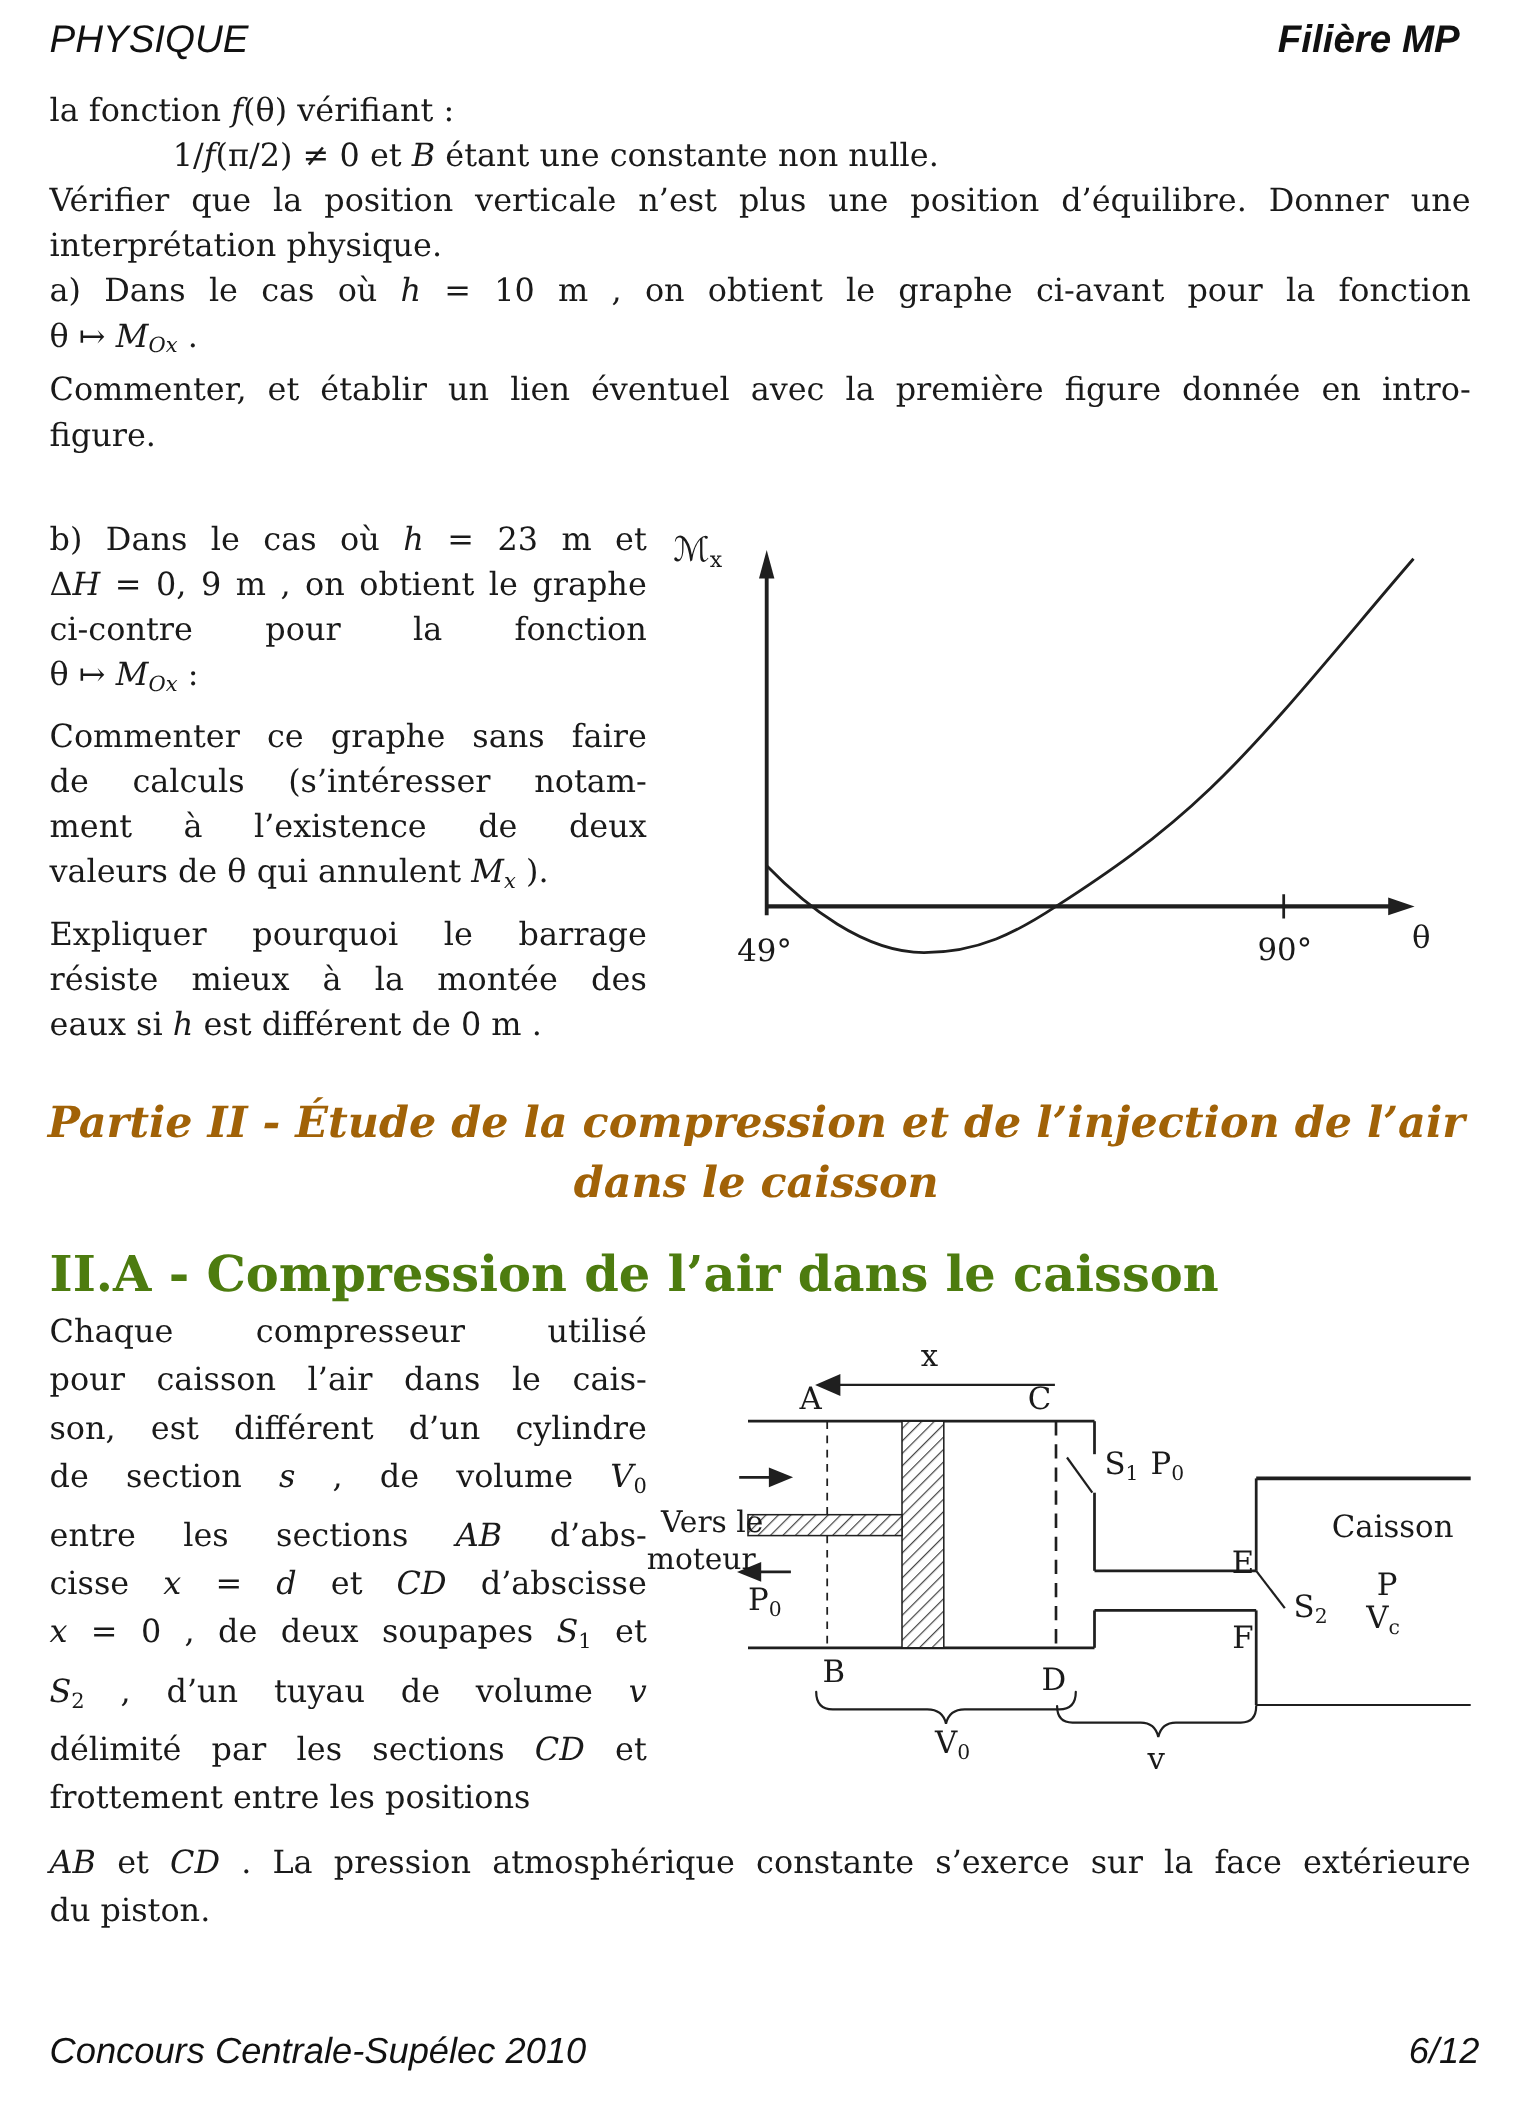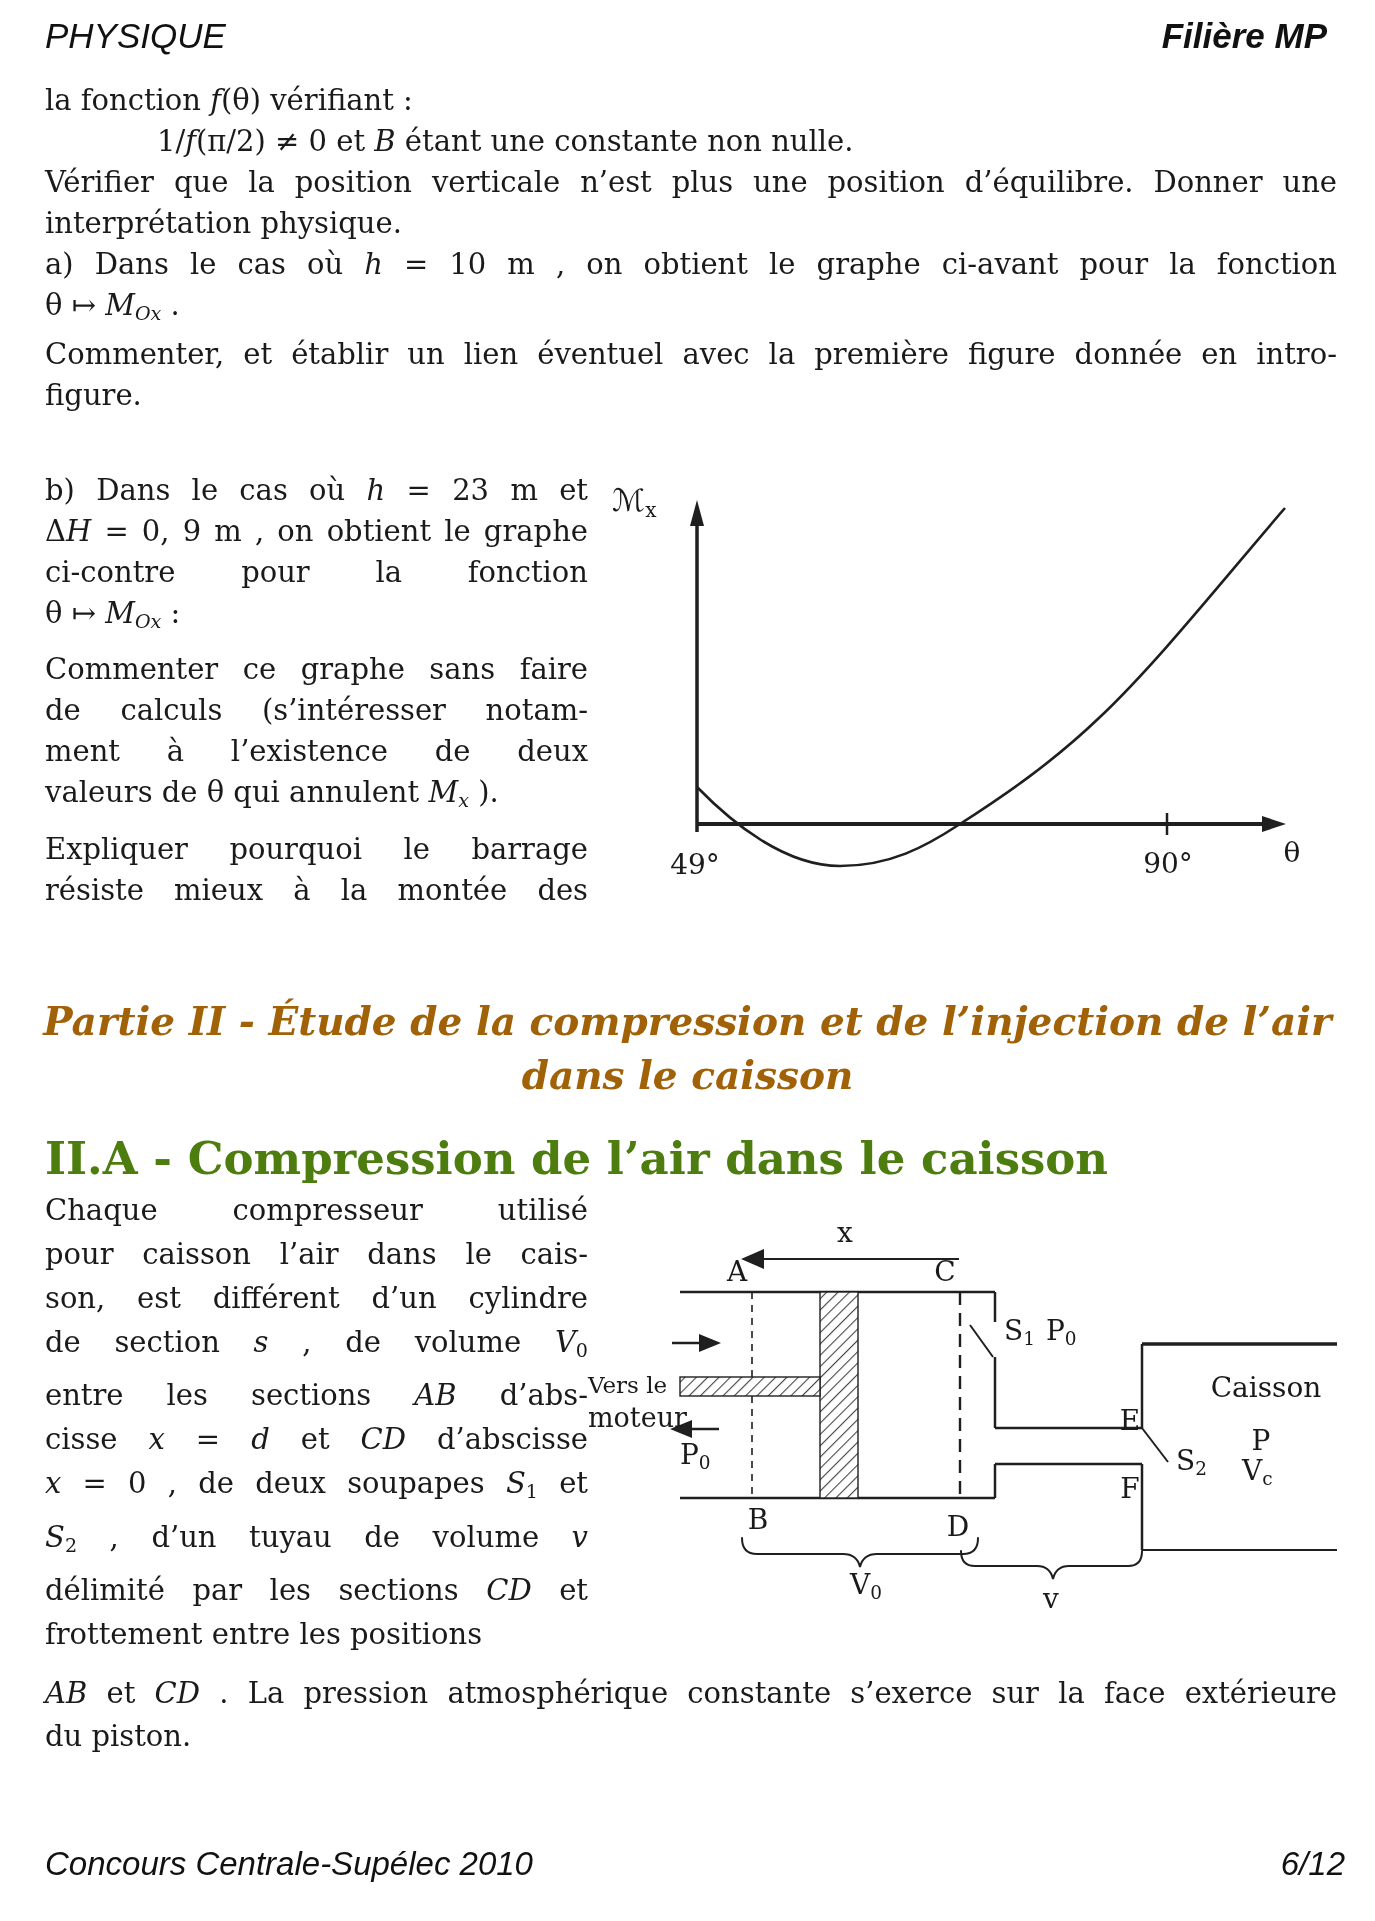--- a/index.html
+++ b/index.html
@@ -55,20 +55,21 @@
       <div class="tline just">b)  Dans le cas où  <span class="i">h</span> = 23 m  et</div>
       <div class="tline just">Δ<span class="i">H</span> = 0, 9 m , on obtient le graphe</div>
       <div class="tline just">ci-contre  pour  la  fonction</div>
       <div class="tline">θ ↦ <span class="i">M</span><span class="subi">Ox</span>  :</div>
       <div class="tline just sp">Commenter ce graphe sans faire</div>
       <div class="tline just">de calculs (s’intéresser notam-</div>
       <div class="tline just">ment  à  l’existence  de  deux</div>
       <div class="tline">valeurs de θ qui annulent <span class="i">M</span><span class="subi">x</span> ).</div>
       <div class="tline just sp">Expliquer  pourquoi  le  barrage</div>
       <div class="tline just">résiste  mieux  à  la  montée  des</div>
+      <div class="tline">eaux si <span class="i">h</span>  est différent de  0 m .</div>
     </div>
 
   <div class="abs" style="left:600px;top:480px;width:730px;height:404px;">
     <svg width="730" height="404" viewBox="0 0 730 404">
 
       <line class="ln" x1="97" y1="352" x2="97" y2="30" stroke-width="3.5"></line>
       <polygon class="fl" points="97,20 90,46 104,46"></polygon>
 
       <line class="ln" x1="97" y1="344" x2="668" y2="344" stroke-width="4"></line>
       <polygon class="fl" points="686,344 662,336 662,352"></polygon>
@@ -161,21 +162,21 @@
     <div class="abs flabel ctr" style="left:163px;top:295px;width:30px;">B</div>
     <div class="abs flabel ctr" style="left:363px;top:302px;width:30px;">D</div>
     <div class="abs flabel ctr" style="left:535px;top:196px;width:30px;">E</div>
     <div class="abs flabel ctr" style="left:535px;top:264px;width:30px;">F</div>
     <div class="abs flabel" style="left:424px;top:106px;">
       <span>S</span><span class="sub">1</span>
     </div>
     <div class="abs flabel" style="left:466px;top:106px;">
       <span>P</span><span class="sub">0</span>
     </div>
-    <div class="abs flabel" style="left:8px;top:160px;font-size:23px;">Vers le</div>
+    <div class="abs flabel" style="left:21px;top:160px;font-size:27px;">Vers le</div>
     <div class="abs flabel" style="left:8px;top:193px;font-size:27px;">moteur</div>
     <div class="abs flabel" style="left:100px;top:230px;">
       <span>P</span><span class="sub">0</span>
     </div>
     <div class="abs flabel" style="left:596px;top:236px;">
       <span>S</span><span class="sub">2</span>
     </div>
     <div class="abs flabel ctr" style="left:626px;top:163px;width:120px;">Caisson</div>
     <div class="abs flabel ctr" style="left:666px;top:216px;width:30px;">P</div>
     <div class="abs flabel" style="left:662px;top:246px;">

